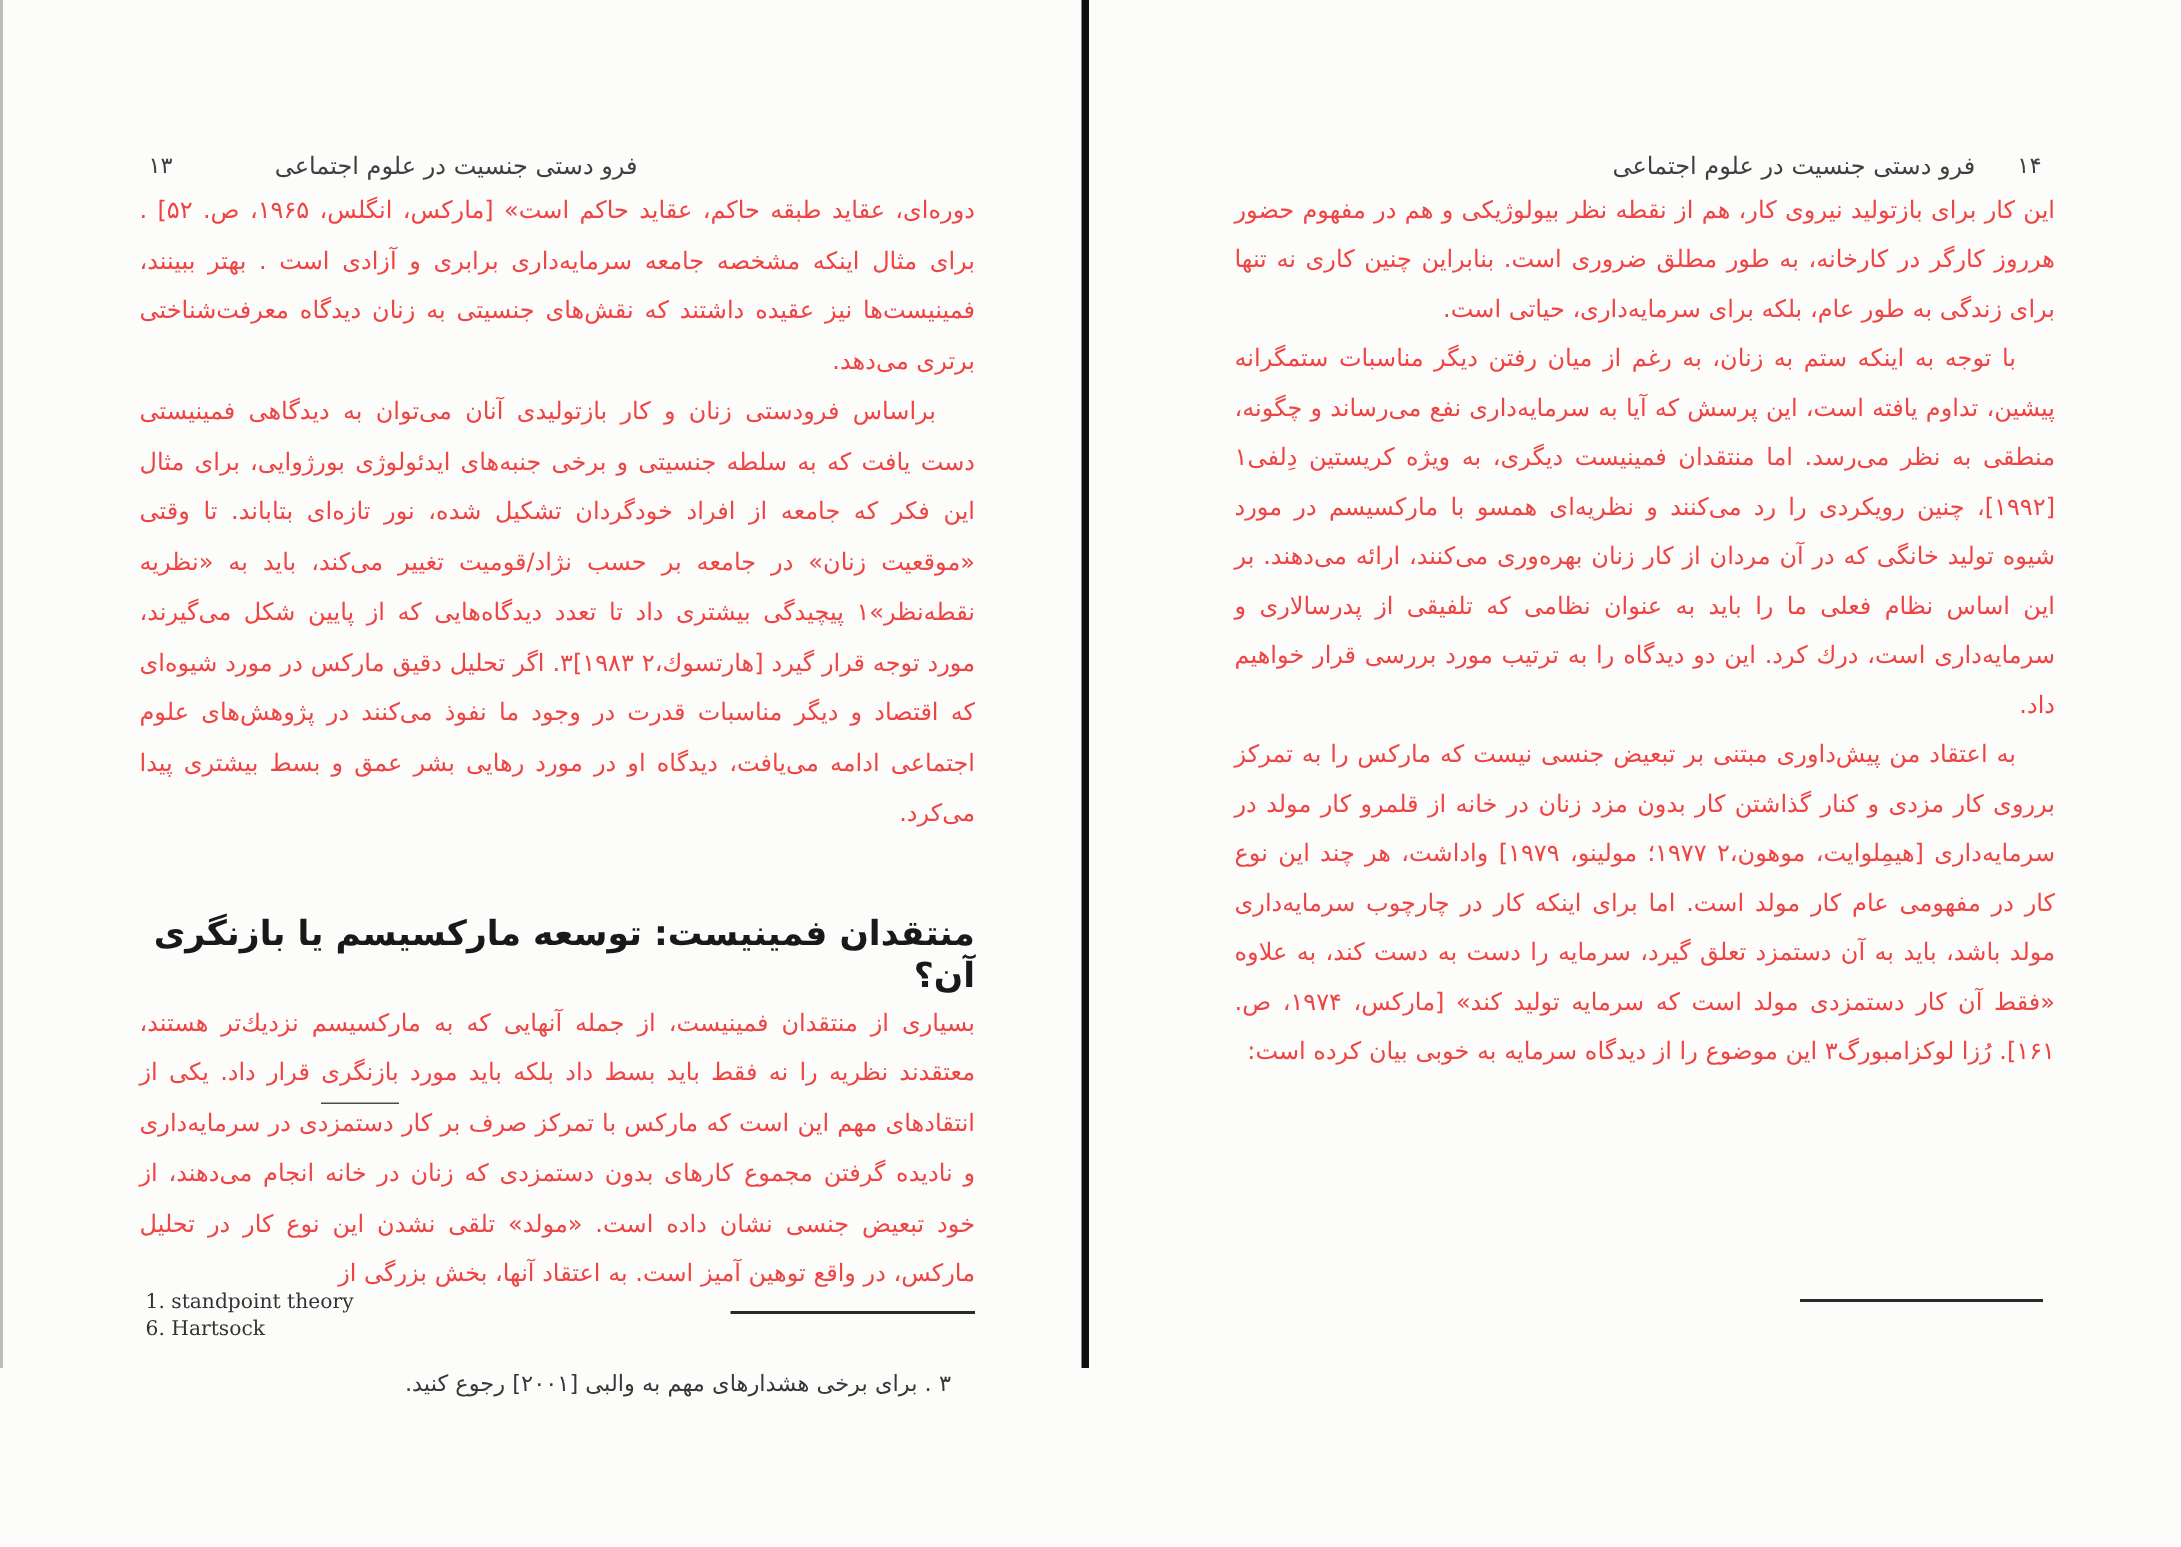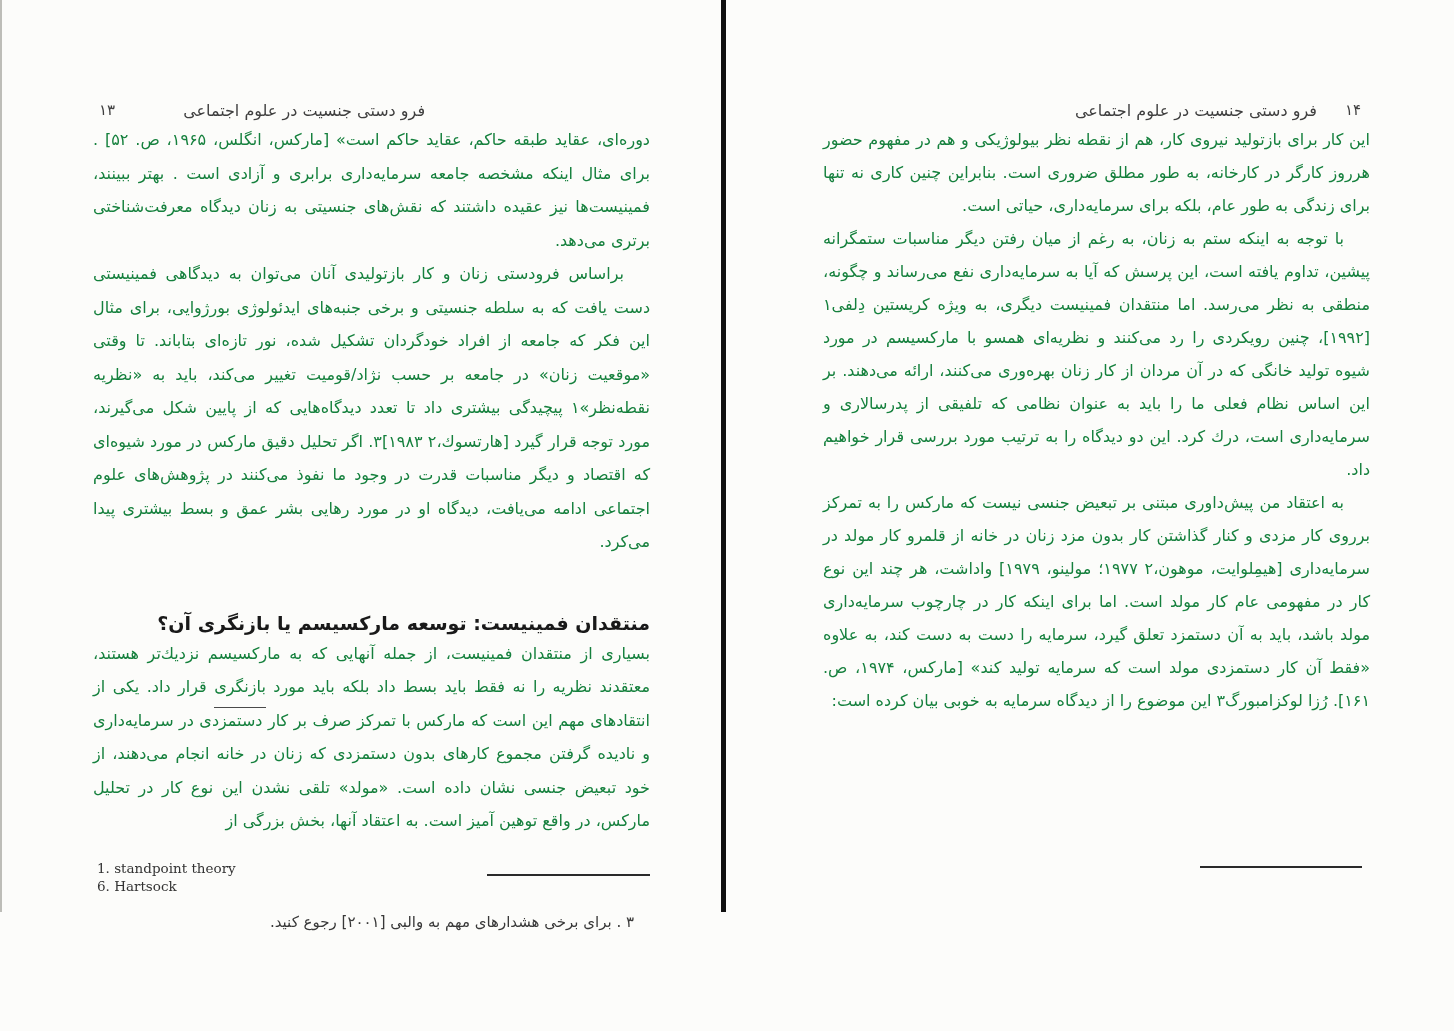--- a/index.html
+++ b/index.html
@@ -33,35 +33,35 @@
   }
   .hdr-left  { justify-content:flex-start; gap:68px; padding-left:6px; }
   .hdr-right { justify-content:flex-end;  gap:28px; padding-right:9px; }
   .pagenum { font-size:15px; letter-spacing:1px; }
   .runhead { direction:rtl; }
 
   p.body {
     margin:0; padding:0;
     font-size:16px; line-height:33.5px;
     text-align:justify;
-    color:#15803d;
+    color:#ef4444;
   }
   .page.right p.body { line-height:33px; }
   .indent { text-indent:26px; }
 
   .p1-l { margin-top:15px; }
   .p2-l { margin-top:6px; }
   .p3-l { margin-top:8px; }
   .p1-r { margin-top:15px; }
   .p2-r { margin-top:9px; }
   .p3-r { margin-top:10px; }
 
   h2.heading {
     margin:50px 0 0 0; padding:0;
-    font-size:19px; font-weight:bold; color:#191919;
+    font-size:23px; font-weight:bold; color:#191919;
     line-height:28px; text-align:right;
   }
 
   .ul { border-bottom:1.5px solid #4a4a4a; padding-bottom:11px; }
 
   .quote {
     margin:6px 0 0 0; padding:0;
     font-size:14.5px; line-height:26px;
     text-align:justify; color:#3c3c3c;
   }

